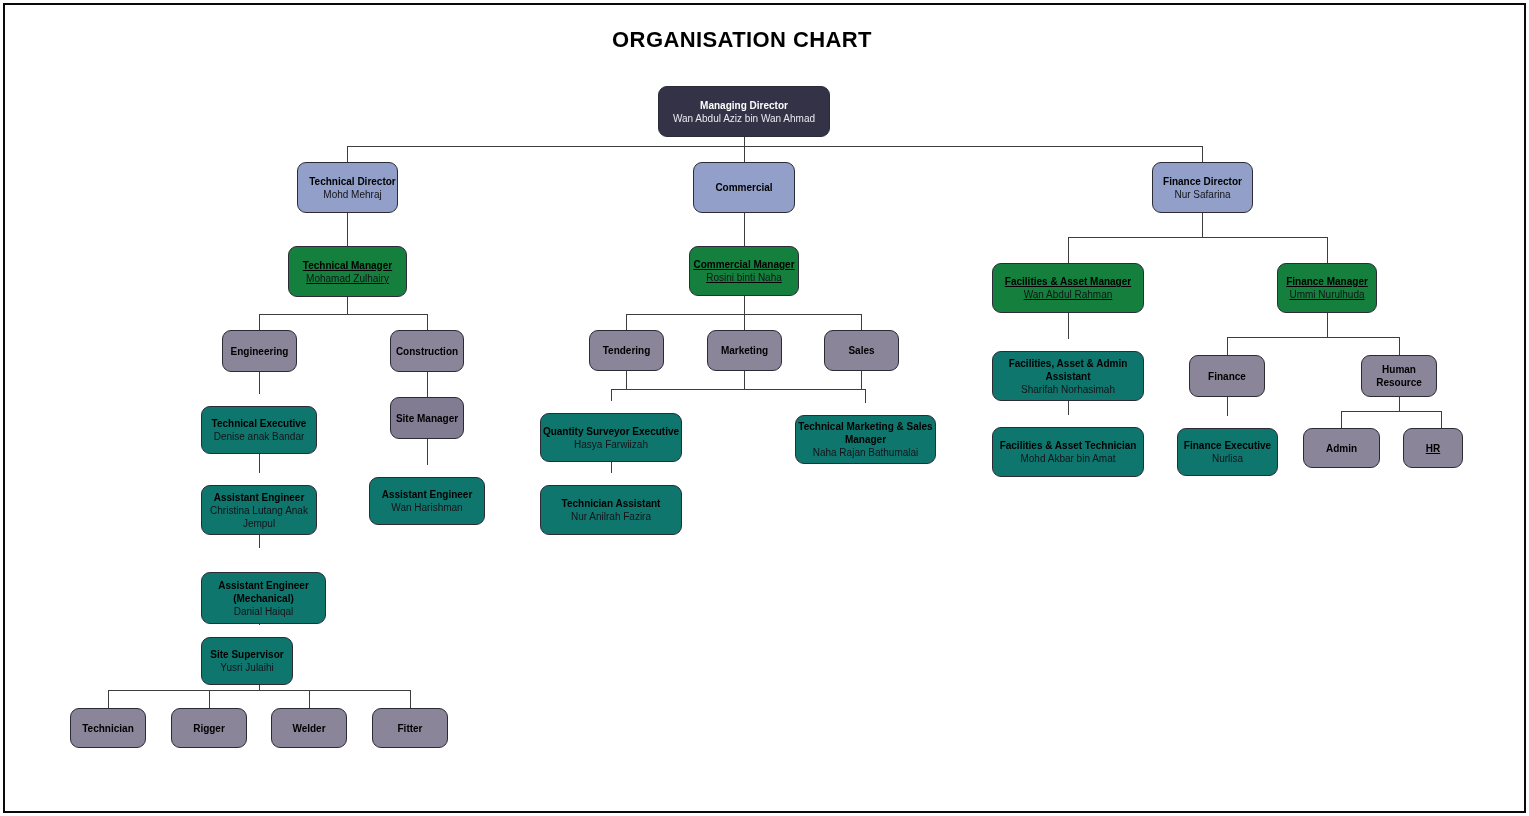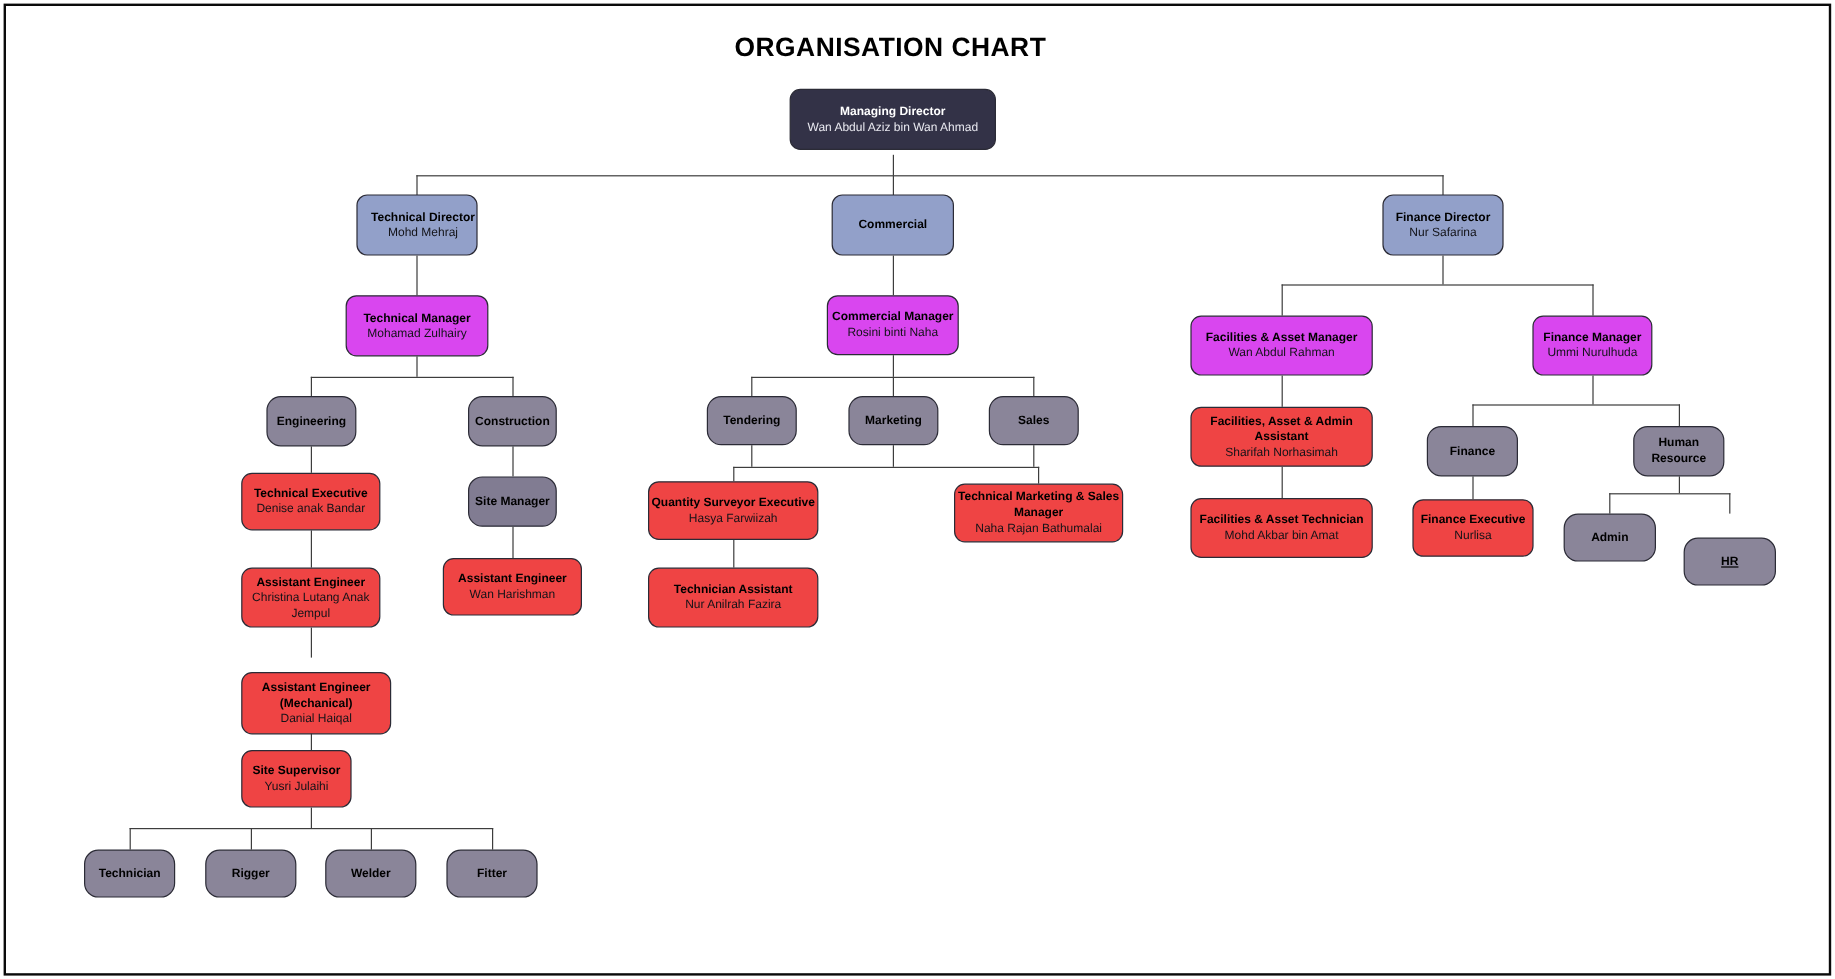--- a/index.html
+++ b/index.html
@@ -22,30 +22,30 @@
     display:flex; flex-direction:column; align-items:center; justify-content:center;
     text-align:center; border:1px solid #2b2b36; border-radius:9px;
     padding:2px 1px; line-height:13px; color:#000;
   }
   .node-title  { font-size:10px; font-weight:bold; }
   .node-person { font-size:10px; color:#131318; }
   .exec        { background:#333247; }
   .exec .node-title  { color:#ffffff; }
   .exec .node-person { color:#e9e9f0; }
   .director    { background:#92a0c9; }
-  .manager     { background:#d946ef; }
-  .dept        { background:#8a8599;border-radius:12px; }
+  .manager     { background:#15803d;text-decoration:underline; }
+  .dept        { background:#8a8599; }
   .dept-dark   { background:#817c92; }
-  .staff       { background:#ef4444; }
+  .staff       { background:#0f766e;margin-top:12px; }
   .vline, .hline { position:absolute; background:#3d3d3d; }
   .vline { width:1px; }
   .hline { height:1px; }
 
   
-  #n-md   {left:658px;  top:74px;  width:172px; height:51px;}
+  #n-md   {left:658px;  top:86px;  width:172px; height:51px;}
   #n-td   {left:297px;  top:162px; width:101px; height:51px;padding-left:11px;}
   #n-com  {left:693px;  top:162px; width:102px; height:51px;}
   #n-fd   {left:1152px; top:162px; width:101px; height:51px;}
   #n-tm   {left:288px;  top:246px; width:119px; height:51px;}
   #n-cm   {left:689px;  top:246px; width:110px; height:50px;}
   #n-fam  {left:992px;  top:263px; width:152px; height:50px;}
   #n-fm   {left:1277px; top:263px; width:100px; height:50px;}
   #n-eng  {left:222px;  top:330px; width:75px;  height:42px;}
   #n-con  {left:390px;  top:330px; width:74px;  height:42px;}
   #n-ten  {left:589px;  top:330px; width:75px;  height:41px;}
@@ -57,21 +57,21 @@
   #n-tms  {left:795px;  top:403px; width:141px; height:49px;}
   #n-faa  {left:992px;  top:339px; width:152px; height:50px;}
   #n-fin  {left:1189px; top:355px; width:76px;  height:42px;}
   #n-hrd  {left:1361px; top:355px; width:76px;  height:42px;}
   #n-ae1  {left:201px;  top:473px; width:116px; height:50px;}
   #n-ae2  {left:369px;  top:465px; width:116px; height:48px;}
   #n-ca   {left:540px;  top:473px; width:142px; height:50px;}
   #n-fat  {left:992px;  top:415px; width:152px; height:50px;}
   #n-fe   {left:1177px; top:416px; width:101px; height:48px;}
   #n-adm  {left:1303px; top:428px; width:77px;  height:40px;}
-  #n-hr   {left:1403px; top:448px; width:77px;  height:40px;text-decoration:underline;}
+  #n-hr   {left:1403px; top:428px; width:60px;  height:40px;text-decoration:underline;}
   #n-aem  {left:201px;  top:560px; width:125px; height:52px;}
   #n-ss   {left:201px;  top:625px; width:92px; height:48px;}
   #n-tech {left:70px;   top:708px; width:76px;  height:40px;}
   #n-rig  {left:171px;  top:708px; width:76px;  height:40px;}
   #n-wel  {left:271px;  top:708px; width:76px;  height:40px;}
   #n-fit  {left:372px;  top:708px; width:76px;  height:40px;}
 </style>
 </head>
 <body>
 

